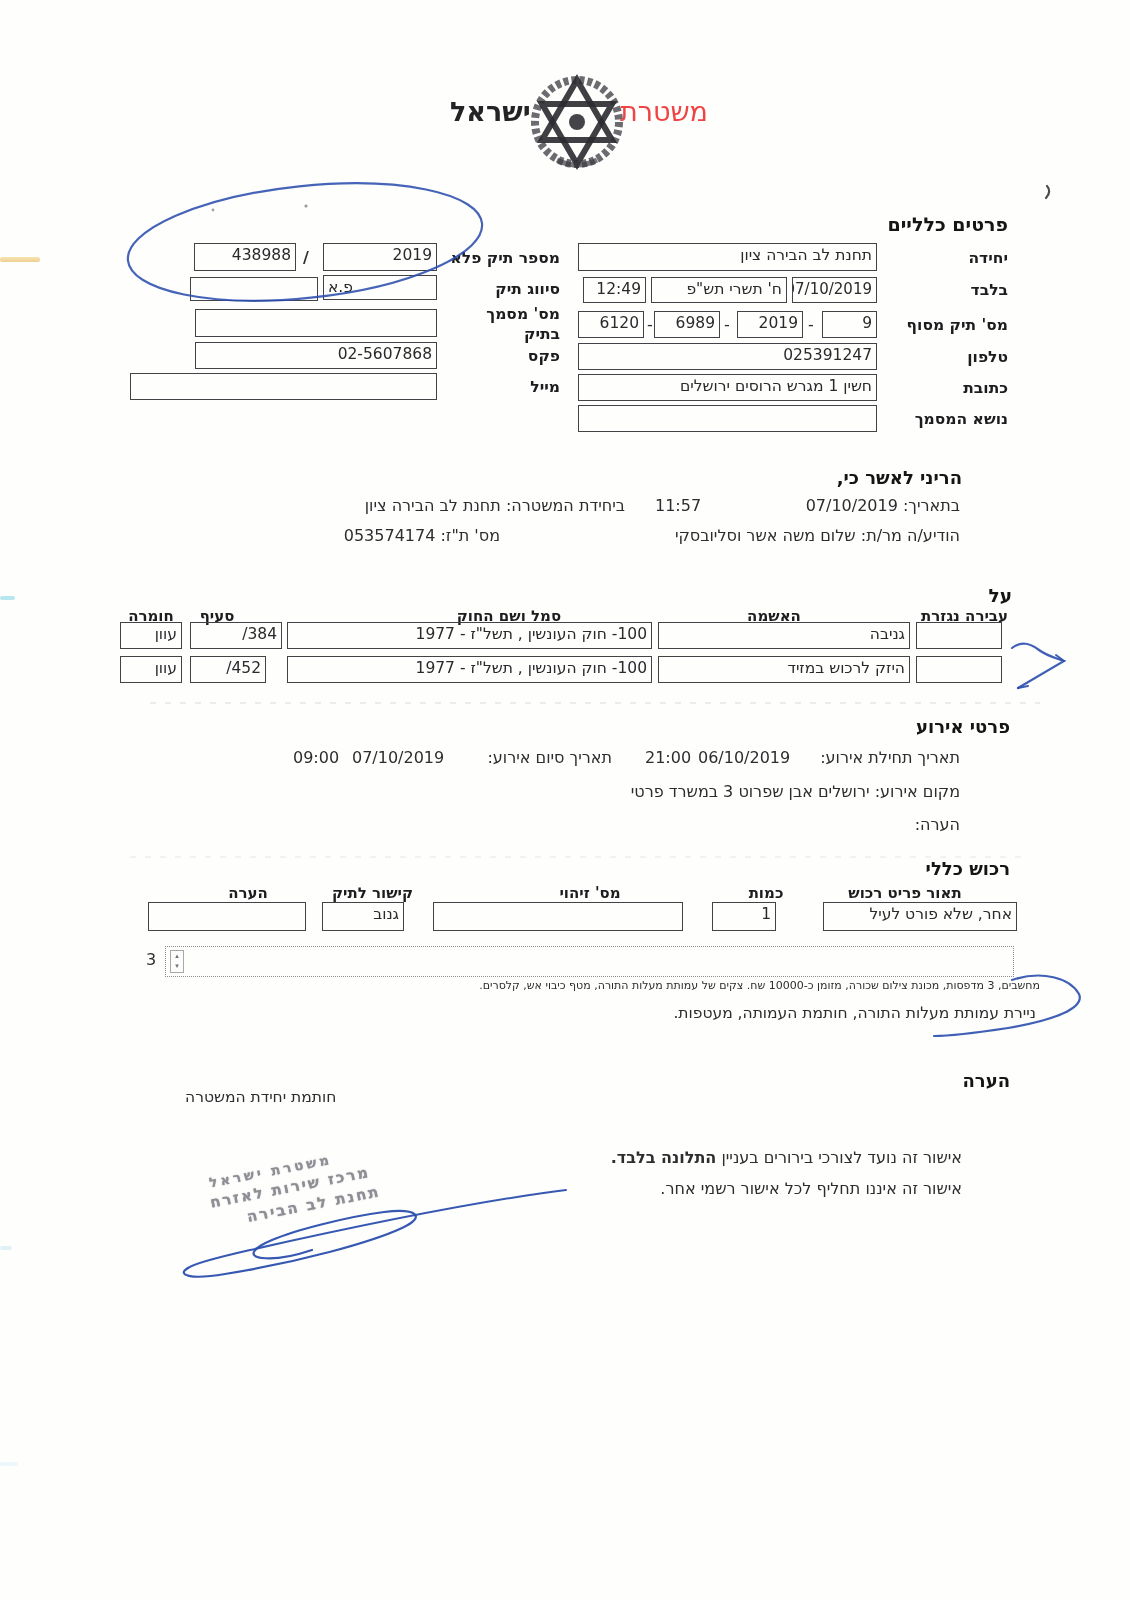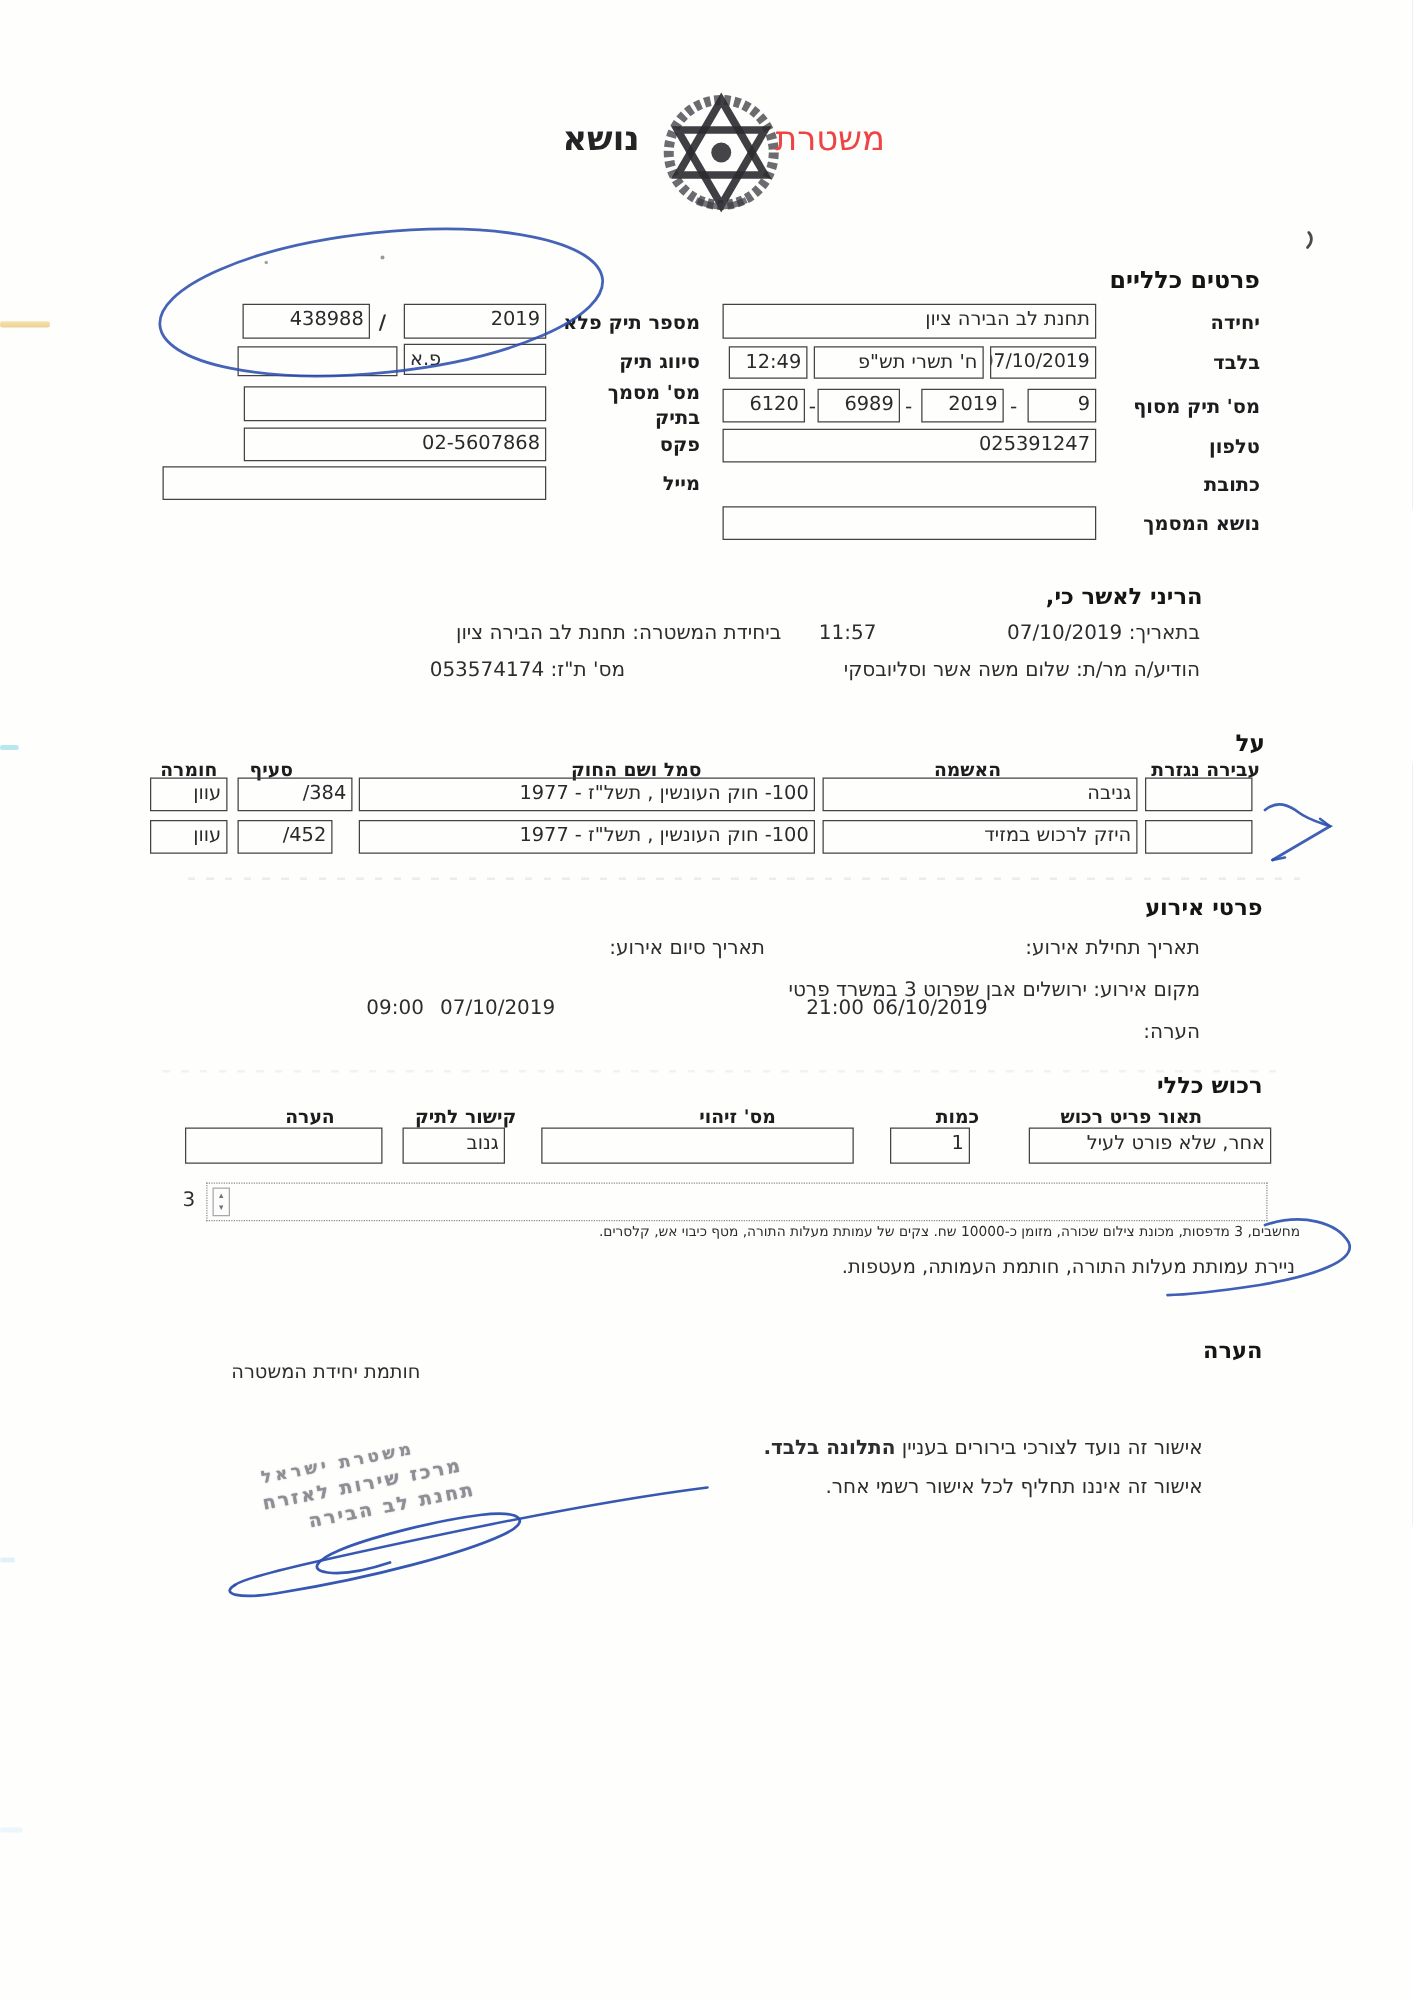--- a/index.html
+++ b/index.html
@@ -10,21 +10,21 @@
   }
   .abs{position:absolute;white-space:nowrap;}
   .hd{position:absolute;white-space:nowrap;font-weight:700;color:#151515;font-size:18.5px;}
   .lbl{position:absolute;white-space:nowrap;font-weight:700;color:#1d1d1f;font-size:15.5px;}
   .txt{position:absolute;white-space:nowrap;font-size:16px;color:#2d2d2f;}
   .box{
     position:absolute;box-sizing:border-box;border:1.6px solid #434347;
     font-size:15.5px;color:#2a2a2c;direction:rtl;text-align:right;
     padding:2px 4px 0 4px;overflow:hidden;white-space:nowrap;background:transparent;
   }
-  .num{direction:ltr;unicode-bidi:isolate;margin-top:48px;}
+  .num{direction:ltr;unicode-bidi:isolate;}
   .colhead{position:absolute;white-space:nowrap;font-weight:700;font-size:15px;color:#1d1d1f;text-align:center;}
   .scanline{position:absolute;height:2px;opacity:.18;
     background:repeating-linear-gradient(90deg,#9a9a9a 0 6px,transparent 6px 15px);}
   .edgemark{position:absolute;border-radius:2px;}
   .stamp{
     position:absolute;left:172px;top:1158px;width:250px;
     transform:rotate(-11deg);color:#7b7b82;font-weight:700;
     text-align:center;opacity:.85;text-shadow:0 0 1.2px #8a8a90;
   }
   .stamp .s1{font-size:13.5px;letter-spacing:3px;padding-right:46px;}
@@ -54,21 +54,21 @@
   <span class="abs" style="left:527px;top:70px;width:100px;height:100px;">
     <svg width="100" height="100" viewBox="0 0 100 100">
       <circle cx="50" cy="52" r="42" fill="none" stroke="#3b3b40" stroke-width="8" stroke-dasharray="5 3" opacity="0.75"></circle>
       <polygon points="50,10 85,70 15,70" fill="none" stroke="#2b2b30" stroke-width="6" opacity="0.9"></polygon>
       <polygon points="50,94 15,34 85,34" fill="none" stroke="#2b2b30" stroke-width="6" opacity="0.9"></polygon>
       <circle cx="50" cy="52" r="8" fill="#2b2b30" opacity="0.88"></circle>
       <path d="M 30,90 q 20,10 40,0" stroke="#3b3b40" stroke-width="5" fill="none" opacity="0.7"></path>
     </svg>
   </span>
   <span class="abs" style="left:620px;top:96px;font-size:27px;font-weight:400;color:#ef4444;">משטרת</span>
-  <span class="abs" style="left:450px;top:96px;font-size:27px;font-weight:600;color:#242426;">נושא</span>
+  <span class="abs" style="left:450px;top:96px;font-size:27px;font-weight:600;color:#242426;">ישראל</span>
 
   <div class="hd" style="right:122px;top:213px;font-size:19px;">פרטים כלליים</div>
 
   <span class="lbl" style="right:122px;top:249px;">יחידה</span>
   <div class="box" style="left:578px;top:243px;width:299px;height:28px;">תחנת לב הבירה ציון</div>
 
   <span class="lbl" style="right:122px;top:281px;">בלבד</span>
   <div class="box" style="left:792px;top:277px;width:85px;height:26px;font-size:15px;"><span class="num">07/10/2019</span></div>
   <div class="box" style="left:651px;top:277px;width:136px;height:26px;">ח' תשרי תש"פ</div>
   <div class="box" style="left:583px;top:277px;width:63px;height:26px;"><span class="num">12:49</span></div>
@@ -79,20 +79,21 @@
   <div class="box" style="left:737px;top:311px;width:66px;height:27px;"><span class="num">2019</span></div>
   <span class="txt" style="left:724px;top:315px;">-</span>
   <div class="box" style="left:654px;top:311px;width:66px;height:27px;"><span class="num">6989</span></div>
   <span class="txt" style="left:647px;top:315px;">-</span>
   <div class="box" style="left:578px;top:311px;width:66px;height:27px;"><span class="num">6120</span></div>
 
   <span class="lbl" style="right:122px;top:348px;">טלפון</span>
   <div class="box" style="left:578px;top:343px;width:299px;height:27px;"><span class="num">025391247</span></div>
 
   <span class="lbl" style="right:122px;top:379px;">כתובת</span>
+  <div class="box" style="left:578px;top:374px;width:299px;height:27px;">חשין 1 מגרש הרוסים ירושלים</div>
 
   <span class="lbl" style="right:122px;top:410px;">נושא המסמך</span>
   <div class="box" style="left:578px;top:405px;width:299px;height:27px;"></div>
 
   <span class="lbl" style="right:570px;top:249px;">מספר תיק פלא</span>
   <div class="box" style="left:194px;top:243px;width:102px;height:28px;"><span class="num">438988</span></div>
   <span class="txt" style="left:303px;top:248px;font-weight:700;">/</span>
   <div class="box" style="left:323px;top:243px;width:114px;height:28px;"><span class="num">2019</span></div>
 
   <span class="lbl" style="right:570px;top:280px;">סיווג תיק</span>

